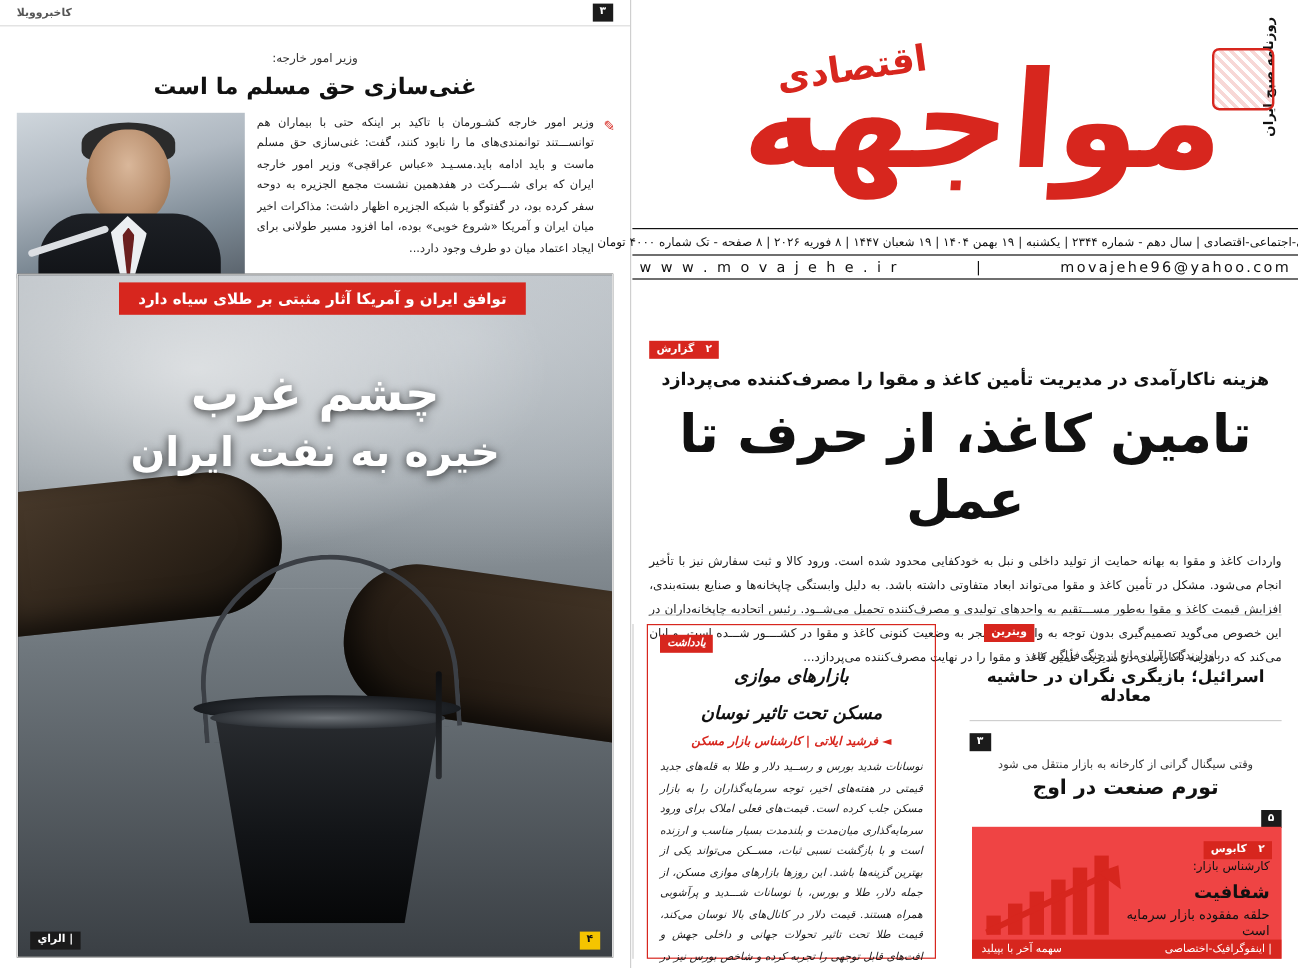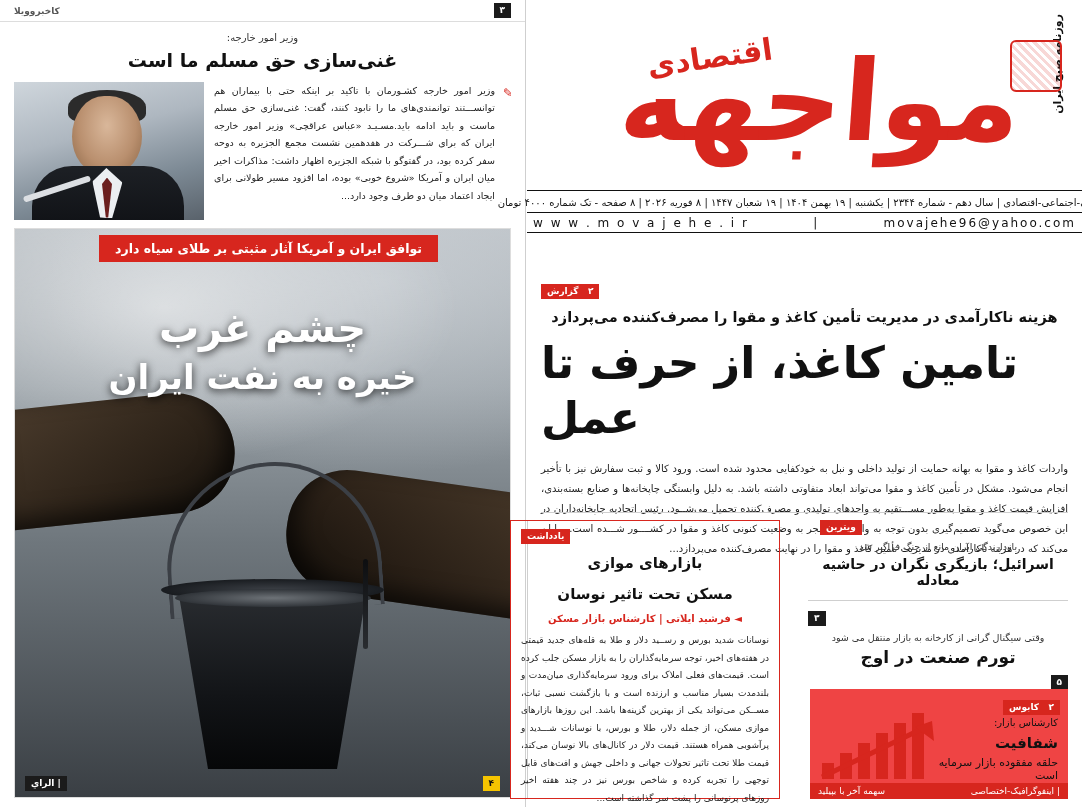--- a/index.html
+++ b/index.html
@@ -38,21 +38,21 @@
     border-bottom: 1px solid #ddd;
     display:flex; align-items:center; justify-content:space-between;
     padding: 0 14px;
   }
   .topbar-left .mini { font-size:9px; color:#555; }
 
   .news-block {
     position:absolute; top:22px; left:0; width:525px; height:204px;
     padding: 8px 14px 0 14px;
   }
-  .kicker { font-size:10px; color:#333; margin-top:2px; }
+  .kicker { font-size:10px; color:#333; margin-top:14px; }
   .news-head {
     font-size:19px; font-weight:bold; color:#111; margin-top:4px; line-height:1.4;
   }
   .news-body-wrap { display:flex; gap:10px; margin-top:8px; }
   .news-text {
     flex: 1 1 auto;
     font-size:9.5px; line-height:1.85; color:#222; text-align:justify;
     max-height: 122px; overflow:hidden;
     position: relative;
     padding-right: 16px;
@@ -214,21 +214,21 @@
 
   .lead {
     position:absolute; top:236px; right:0; width:555px; padding: 0 14px; margin-top: 48px;
   }
   .lead-badge-row { display:flex; justify-content:flex-end; }
   .lead-kicker {
     margin-top:10px; font-size:14.5px; color:#111; text-align:center; font-weight:bold;
   }
   .lead-title {
     margin-top:10px; font-size:44px; font-weight:bold; color:#111;
-    text-align:left; line-height:1.25;
+    text-align:center; line-height:1.25;
   }
   .lead-body {
     margin-top:14px; font-size:10px; line-height:2.0; text-align:justify; color:#1b1b1b;
   }
 
   .h-rule { position:absolute; height:1px; background:#cfcfcf; }
 
   
   .sub-col {
     position:absolute; top:520px; right:0; width:288px; padding: 0 14px;
@@ -253,22 +253,22 @@
     position:absolute; left:10px; bottom:18px; width:116px; height:62px;
   }
   .yc-foot {
     position:absolute; bottom:0; left:0; width:100%; height:16px; background:#d7261e;
     color:#fff; font-size:9px; display:flex; align-items:center; justify-content:space-between;
     padding:0 8px;
   }
 
   
   .note-card {
-    position:absolute; top:520px; right:302px; width:270px; bottom:8px;
-    border:1px solid #d7261e; padding: 8px 10px;
+    position:absolute; top:520px; right:302px; width:241px; bottom:8px;
+    border:1px solid #d7261e; padding: 8px 10px; font-style: italic;
   }
   .nc-badge-row { display:flex; justify-content:flex-end; }
   .nc-title { font-size:15px; font-weight:bold; color:#111; text-align:center; margin-top:8px; line-height:1.5; }
   .nc-author { font-size:10px; color:#d7261e; text-align:center; margin-top:8px; font-weight:bold; }
   .nc-body { font-size:9px; line-height:1.95; text-align:justify; color:#1b1b1b; margin-top:8px; }
 </style>
 </head>
 <body>
 
 <div class="page">

